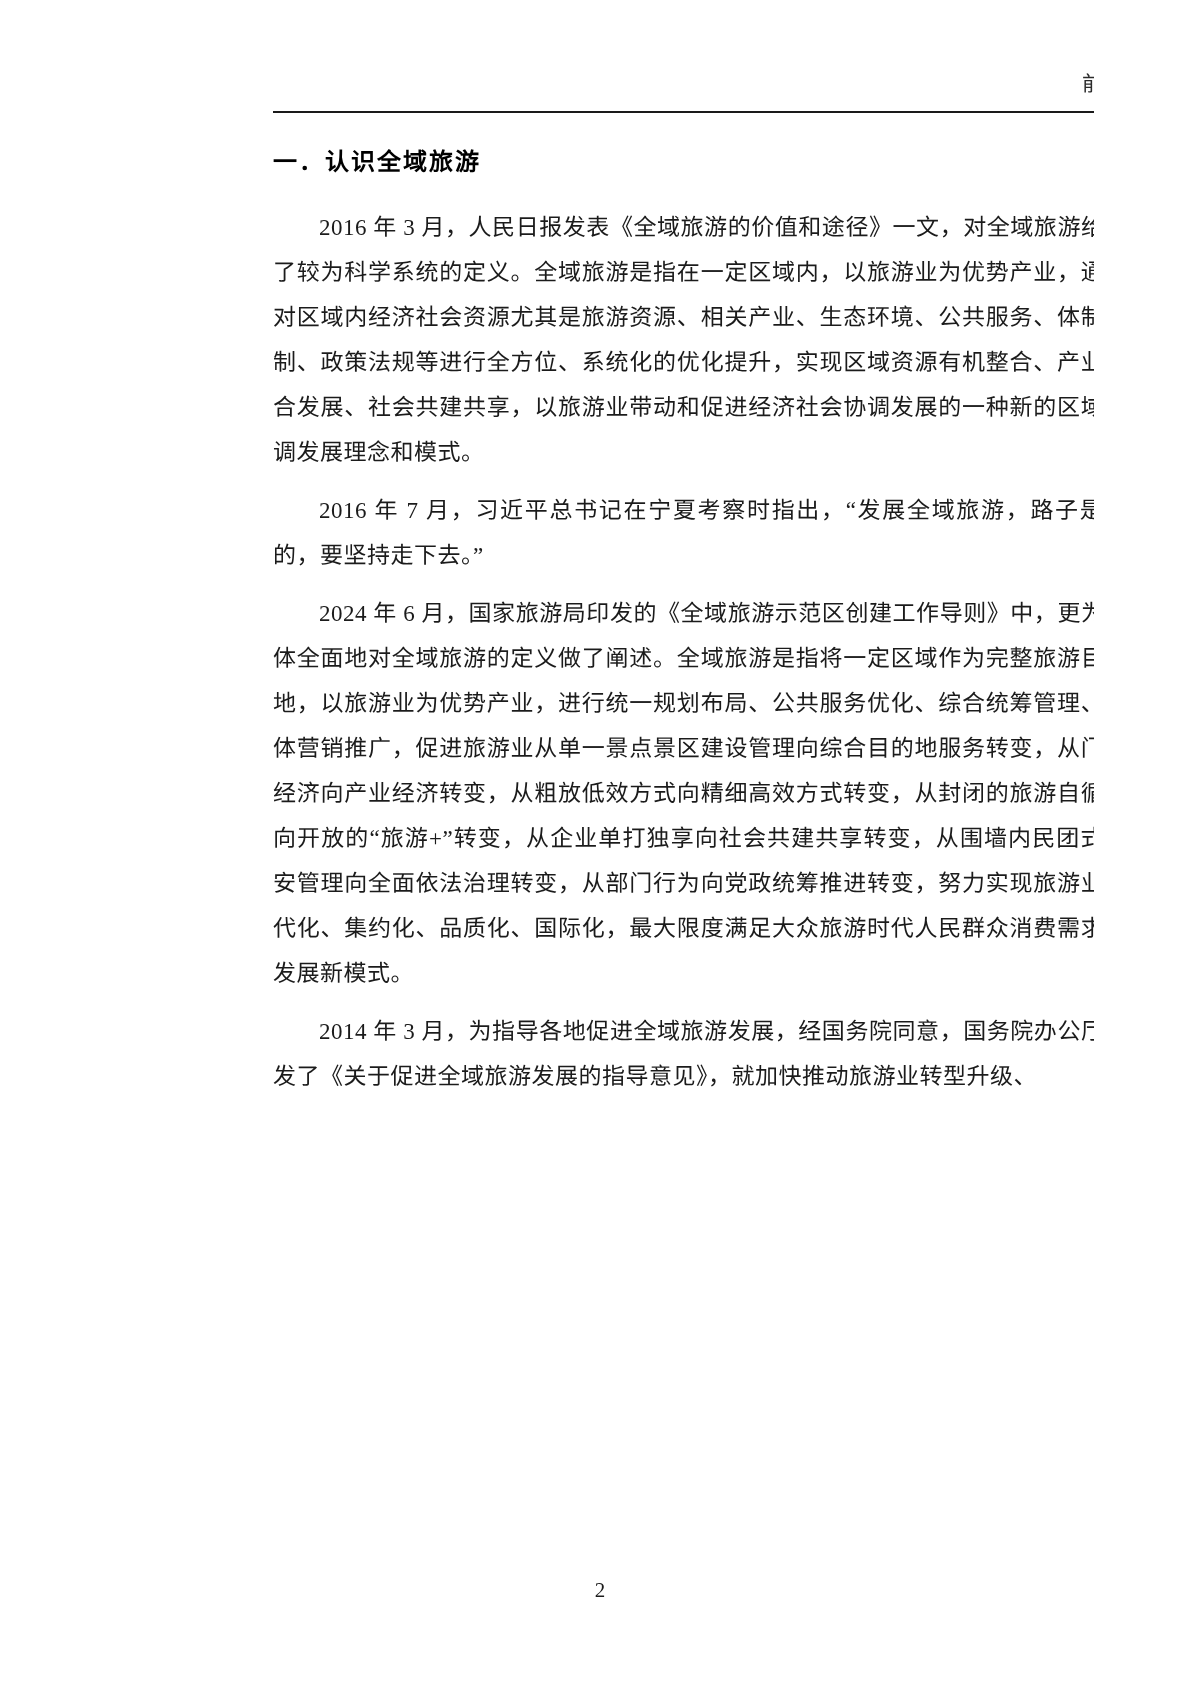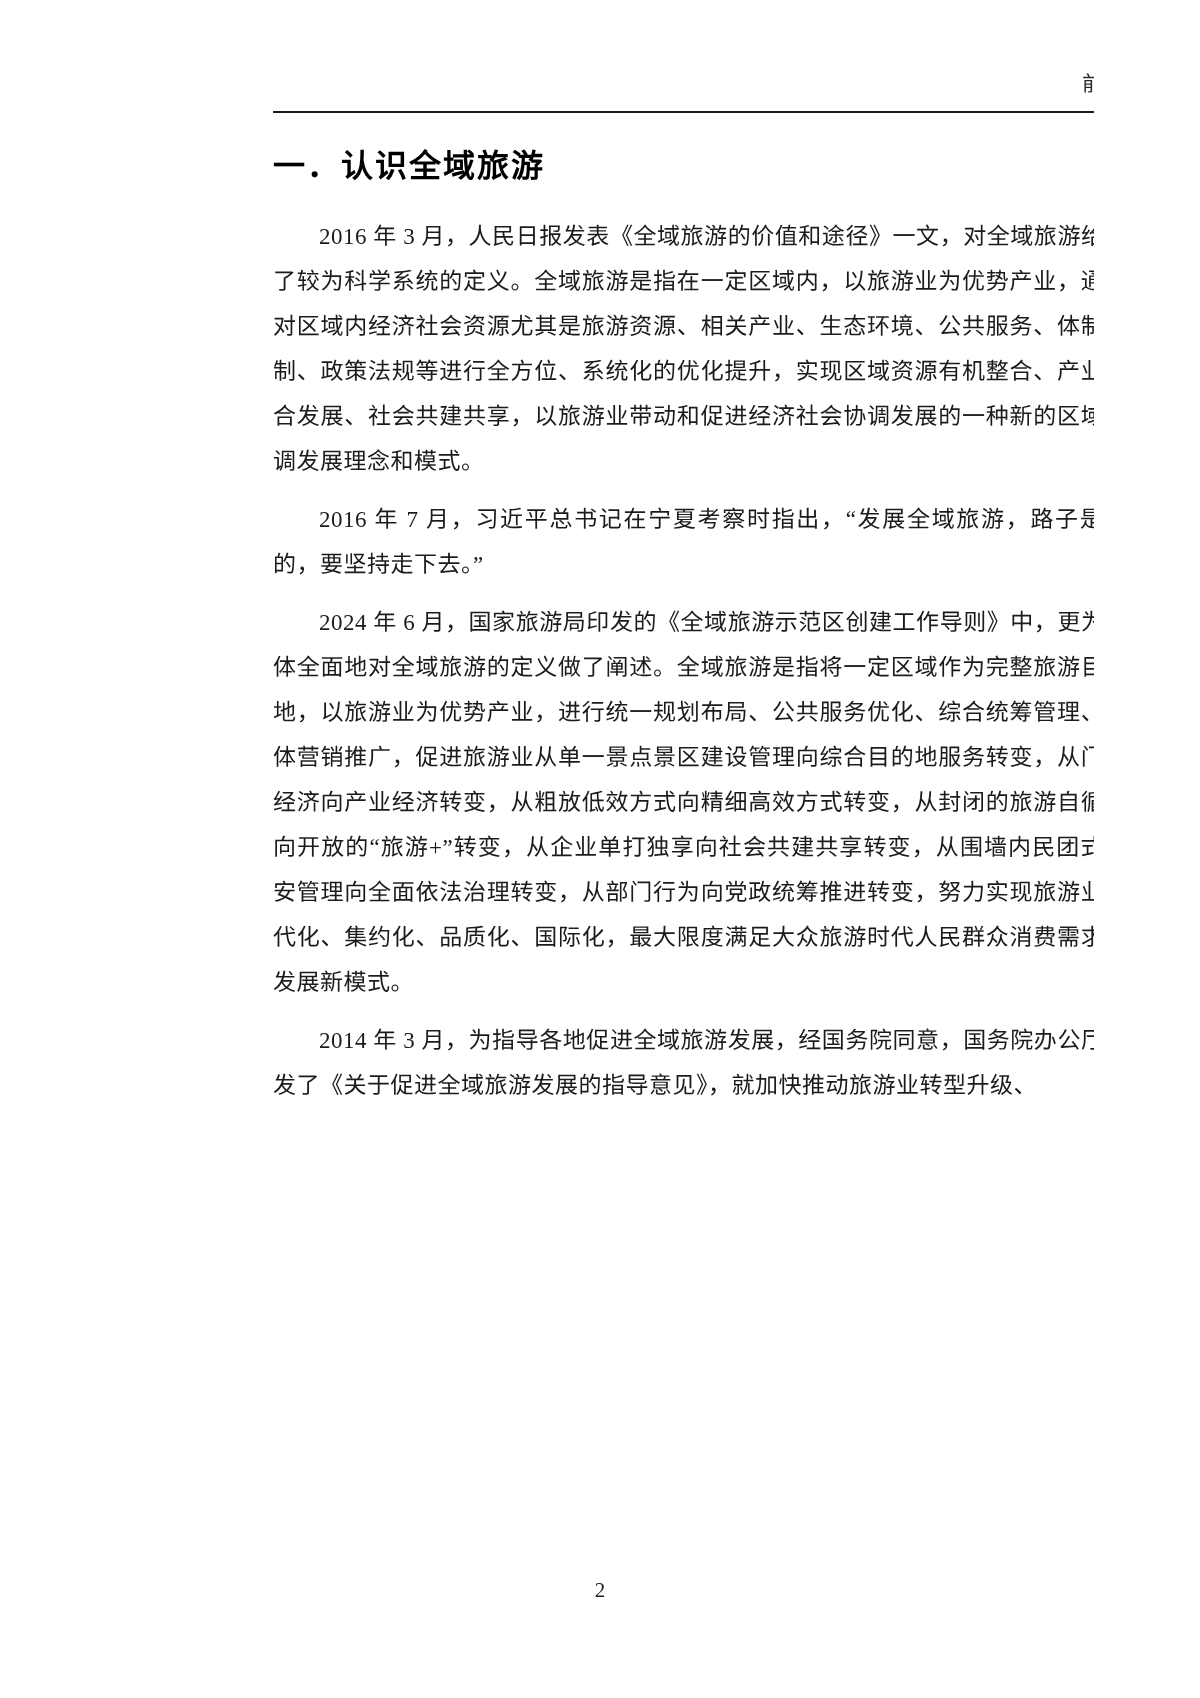--- a/index.html
+++ b/index.html
@@ -31,21 +31,21 @@
     letter-spacing: 2px;
   }
   .rule {
     margin-top: 15px;
     border-bottom: 2px solid #1a1a1a;
     height: 0;
   }
   .heading {
     margin: 36px 0 16px 0;
     font-family: "Liberation Sans", "DejaVu Sans", sans-serif;
-    font-size: 32px;
+    font-size: 24px;
     font-weight: bold;
     color: #000000;
     letter-spacing: 2px;
     line-height: 1.1;
   }
   .body-text {
     margin-top: 30px;
   }
   .body-text p {
     margin: 0;

